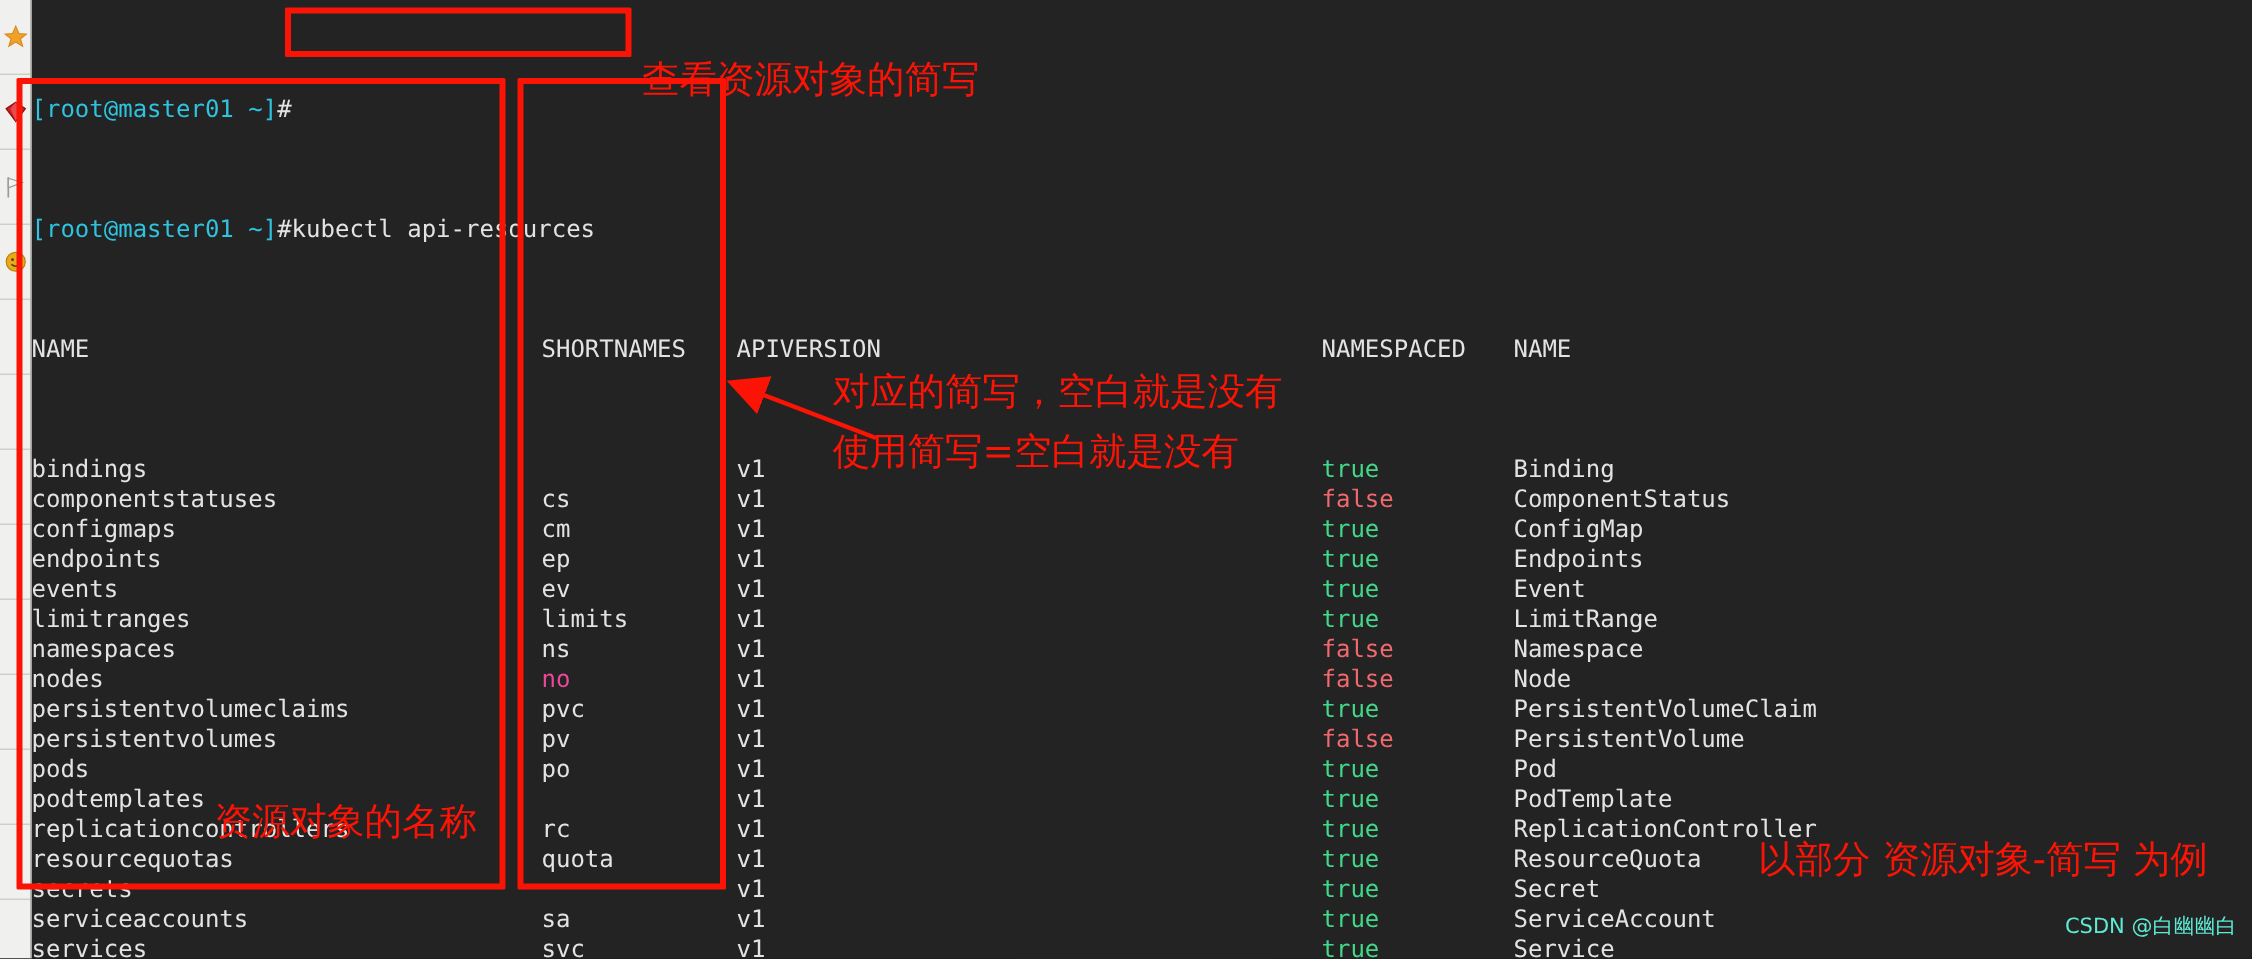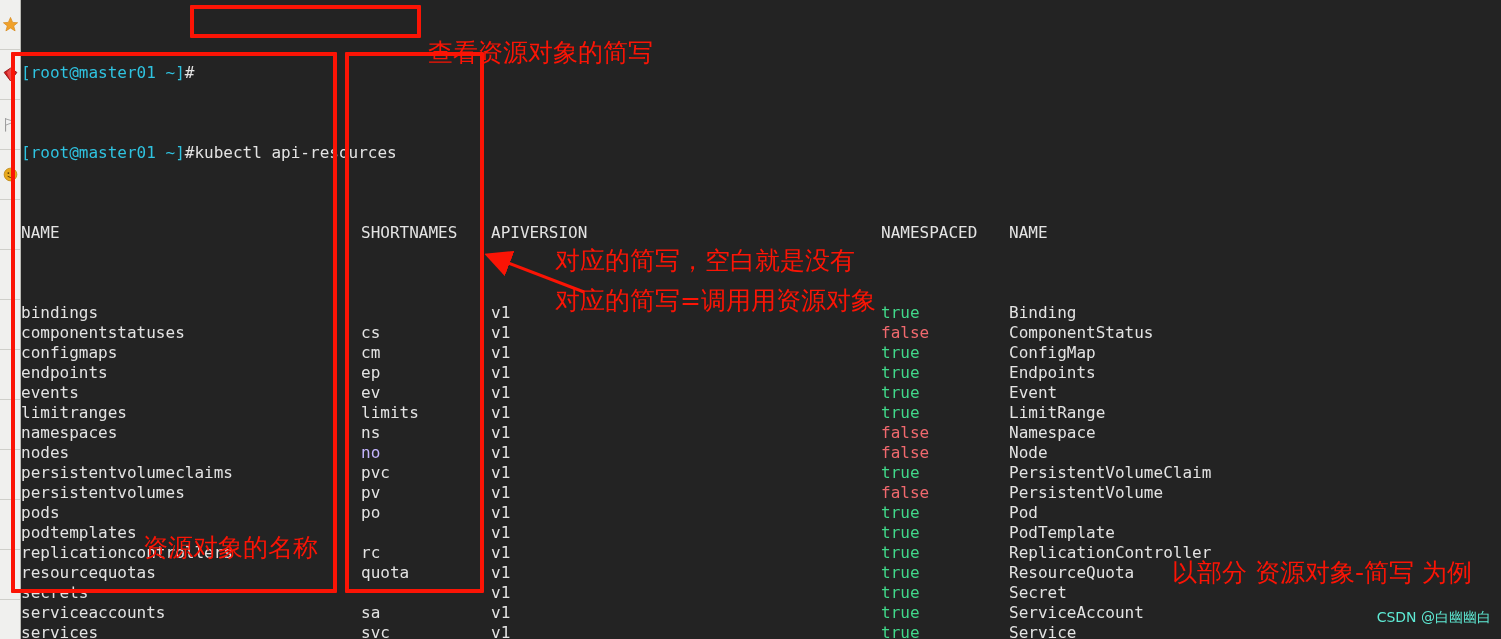--- a/index.html
+++ b/index.html
@@ -57,21 +57,21 @@
   .white { color: #e3e3e3; }
   .green { color: #41d88a; }
   .pink  { color: #f1696e; }
 
   .tbl-row { height: 20px; position: relative; }
   .c-name  { position: absolute; left: 0;   top: 0; color:#e3e3e3; }
   .c-short { position: absolute; left: 340px; top: 0; color:#e3e3e3; }
   .c-api   { position: absolute; left: 470px; top: 0; color:#e3e3e3; }
   .c-ns    { position: absolute; left: 860px; top: 0; }
   .c-kind  { position: absolute; left: 988px; top: 0; color:#e3e3e3; }
-  .c-name.hl, .c-short.hl { color:#c4b5fd; }
+  .c-name.hl, .c-short.hl { color:#ec4899; }
 
   #hdr .c-name, #hdr .c-short, #hdr .c-api, #hdr .c-ns, #hdr .c-kind {
     color: #e3e3e3;
   }
 
   
   #anno {
     position: absolute; left: 0; top: 0;
     width: 1501px; height: 639px;
     pointer-events: none;
@@ -162,21 +162,21 @@
 
     <div class="box" style="left:190px; top:5px; width:231px; height:33px;"></div>
 
     <div class="box" style="left:11px; top:52px; width:326px; height:541px;"></div>
 
     <div class="box" style="left:345px; top:52px; width:139px; height:541px;"></div>
 
     <div class="atxt" style="left:428px; top:2px;margin-top:36px;">查看资源对象的简写</div>
 
     <div class="atxt" style="left:555px; top:246px;">对应的简写，空白就是没有</div>
-    <div class="atxt" style="left:555px; top:286px;">对应的简写=调用用资源对象</div>
+    <div class="atxt" style="left:555px; top:286px;">使用简写=空白就是没有</div>
 
     <svg style="position:absolute; left:480px; top:250px; width:110px; height:50px;">
       <defs>
         <marker id="ah" markerWidth="9" markerHeight="9" refX="7" refY="4.5" orient="auto">
           <polygon points="0,0 9,4.5 0,9" fill="#fb1405"></polygon>
         </marker>
       </defs>
       <line x1="104" y1="42" x2="10" y2="6" stroke="#fb1405" stroke-width="3" marker-end="url(#ah)" transform="translate(0,0) scale(1,1)"></line>
     </svg>
     <svg style="position:absolute; left:470px; top:248px; width:110px; height:46px;">

